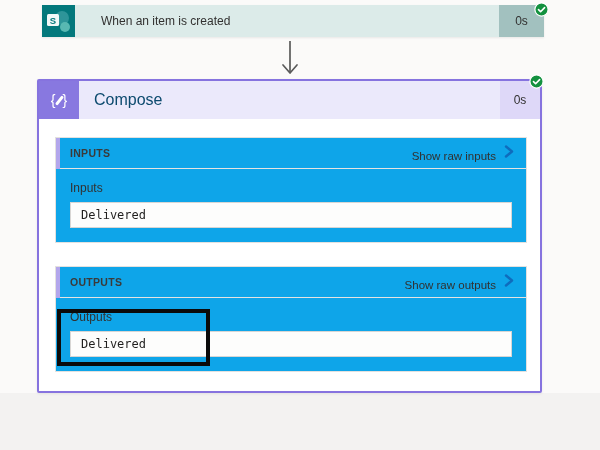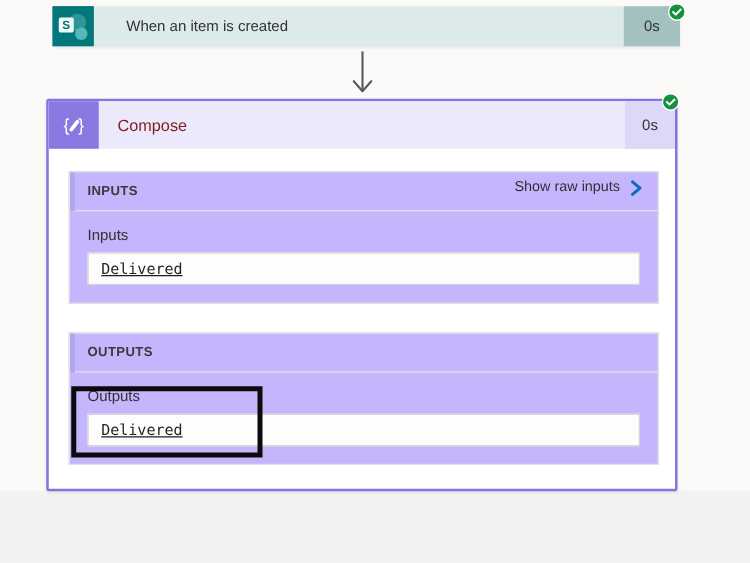--- a/index.html
+++ b/index.html
@@ -36,41 +36,40 @@
   
   .action-card{
     position:absolute;left:37px;top:79px;width:505px;height:314px;
     box-sizing:border-box;border:2px solid #8673DF;border-radius:2px;
     background:#FFFFFF;box-shadow:0 1px 3px rgba(0,0,0,.07);
   }
   .action-header{height:38px;display:flex;align-items:stretch;background:#EBE9FB;cursor:pointer;}
   .action-icon{width:40px;flex:0 0 40px;background:#8878E0;display:flex;align-items:center;justify-content:center;
     color:#fff;font-size:14px;font-weight:400;}
   .action-icon .pencil{display:inline-block;width:3px;height:11px;background:#fff;border-radius:1.5px;transform:rotate(38deg);margin:0 2px;}
-  .action-title{flex:1;display:flex;align-items:center;padding-left:15px;font-size:13px;color:#7f1d1d;}
+  .action-title{flex:1;display:flex;align-items:center;padding-left:15px;font-size:16px;color:#0c4a6e;}
   .action-header .duration-chip{flex:0 0 40px;background:#DED8F8;}
   .action-card .status-badge{top:-7px;right:-4px;}
 
   .action-body{padding:18px 13px 0 16px;}
 
   
-  .io-panel{border:1px solid #E3E1DF;background:#c4b5fd;}
+  .io-panel{border:1px solid #E3E1DF;background:#0ea5e9;}
   .io-panel.inputs{margin-bottom:23px;}
   .io-header{height:30px;display:flex;align-items:center;position:relative;border-bottom:1px solid #E5E3E1;}
   .io-accent{position:absolute;left:0;top:0;bottom:-1px;width:4px;background:#B3A6EC;}
   .io-header-label{margin-left:14px;font-size:10.5px;font-weight:700;color:#3B3A39;letter-spacing:.3px;}
-  .raw-link{margin-left:auto;margin-right:12px;display:flex;align-items:flex-start;gap:8px;cursor:pointer;}
+  .raw-link{margin-left:auto;margin-right:12px;display:flex;align-items:flex-end;gap:8px;cursor:pointer;}
   .raw-link-label{font-size:11.5px;color:#323130;}
   .io-body{padding:12px 14px 14px 14px;}
   .field-label{font-size:12px;color:#323130;margin-bottom:7px;}
   .value-box{
     box-sizing:border-box;width:100%;border:1px solid #D8D6D4;background:#FDFDFC;
     padding:5px 10px;font-family:"DejaVu Sans Mono", monospace;font-size:12px;color:#201F1E;
     min-height:15px;
-    text-decoration:underline;
   }
 
   
   .annotation-box{
     position:absolute;left:57px;top:309px;width:145px;height:49px;
     border:4px solid #0B0B0B;background:transparent;z-index:20;pointer-events:none;
   }
 </style>
 </head>
 <body>
@@ -139,20 +138,28 @@
         <div class="io-body">
           <div class="field-label">Inputs</div>
           <div class="value-box">Delivered</div>
         </div>
       </div>
 
       <div class="io-panel outputs">
         <div class="io-header">
           <div class="io-accent"></div>
           <div class="io-header-label">OUTPUTS</div>
+          <div class="raw-link">
+            <span class="raw-link-label">Show raw outputs</span>
+            <span>
+              <svg width="10" height="13" viewBox="0 0 10 13">
+                <path d="M2 1.5 L8 6.5 L2 11.5" stroke="#0F6CBD" stroke-width="2.4" fill="none" stroke-linecap="round" stroke-linejoin="round"></path>
+              </svg>
+            </span>
+          </div>
         </div>
         <div class="io-body">
           <div class="field-label">Outputs</div>
           <div class="value-box">Delivered</div>
         </div>
       </div>
 
     </div>
   </div>
 

